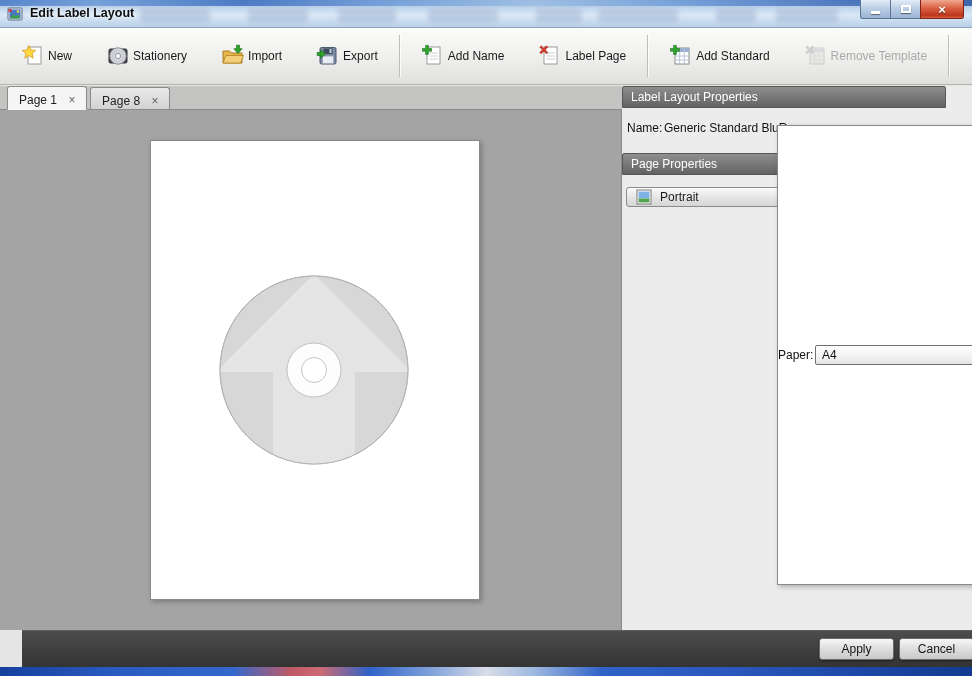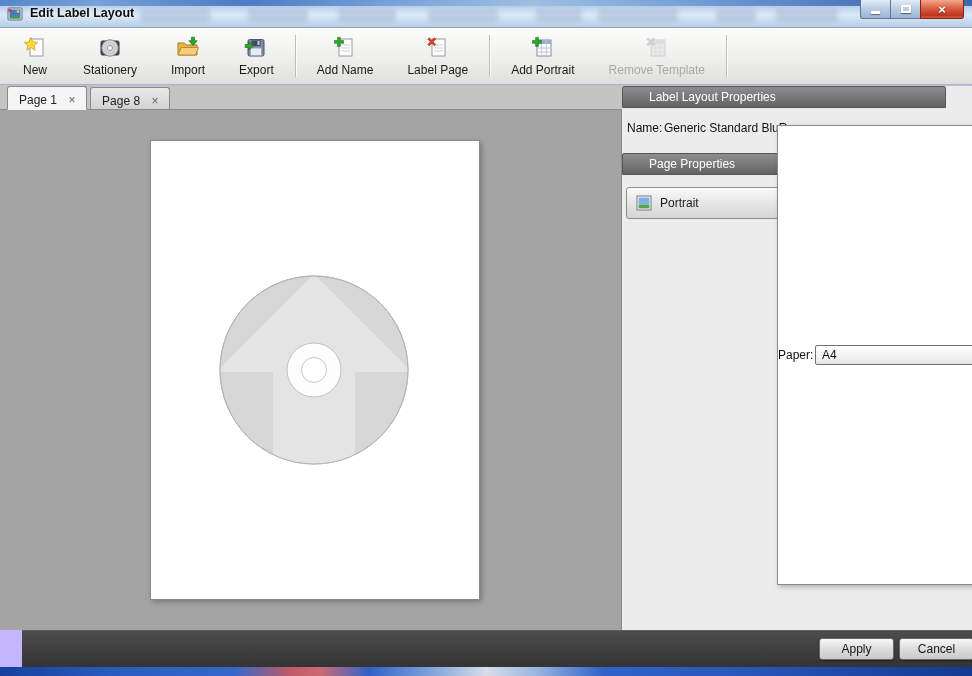--- a/index.html
+++ b/index.html
@@ -1,17 +1,17 @@
 <!DOCTYPE html>
 <html><head>
 <meta charset="utf-8">
 <style>
   * { box-sizing: border-box; margin: 0; padding: 0; }
   body { font-family: "Liberation Sans", sans-serif; background:#666; }
-  .screen { position:relative; width:972px; height:676px; overflow:hidden; background:#c4b5fd; }
+  .screen { position:relative; width:972px; height:676px; overflow:hidden; background:#e5e5e5; }
 
   
   .titlebar { position:absolute; left:0; top:0; width:100%; height:28px;
     background:linear-gradient(180deg,#8fb0d4 0%,#c2d6ec 30%,#dae8f6 55%,#b8d0e8 100%);
     border-bottom:1px solid #8fa6c0; }
   .glass-top { position:absolute; top:0; left:0; right:0; height:6px; opacity:.85;
     background:linear-gradient(90deg,#4a7cc8 0%,#6f9cd8 10%,#3f6fc0 25%,#6f9cd8 40%,#9fc0e4 55%,#6f9cd8 70%,#3a66b4 90%,#2f58a4 100%); }
   .blob { position:absolute; top:9px; height:13px; background:#34518c; opacity:.16; filter:blur(2px); border-radius:2px; }
   .title-icon { position:absolute; left:7px; top:6px; }
   .title-text { position:absolute; left:30px; top:0; line-height:27px; font-size:12.5px; font-weight:bold; color:#0e0e0e; text-shadow:0 0 4px rgba(255,255,255,.9); }
@@ -23,21 +23,21 @@
   .win-btn.max { width:30px; border-right:none; }
   .win-btn.close { width:44px; border-radius:0 0 3px 0; border-color:#7e2418;
     background:linear-gradient(#f0a890,#da5f42 45%,#bc3520 85%,#d8603e); color:#fff; font-weight:bold; font-size:13px; text-shadow:0 1px 1px rgba(0,0,0,.5); }
   .glyph-min { width:9px; height:3px; background:#fff; box-shadow:0 1px 1px rgba(0,0,0,.45); margin-top:7px; }
   .glyph-max { width:10px; height:8px; border:2px solid #fff; box-shadow:0 1px 1px rgba(0,0,0,.45); }
 
   
   .toolbar { position:absolute; top:28px; left:0; right:0; height:57px;
     background:linear-gradient(#fcfcfb,#ededeb 60%,#dfdfdc);
     border-bottom:1px solid #b4b4b0; display:flex; align-items:stretch; padding:0 4px; }
-  .tb-item { display:flex; flex-direction:column; align-items:center; justify-content:center; gap:3px;
+  .tb-item { display:flex; flex-direction:row; align-items:center; justify-content:center; gap:3px;
     padding:4px 17px; min-width:62px; cursor:pointer; }
   .tb-label { font-size:12px; color:#1a1a1a; white-space:nowrap; }
   .tb-sep { width:1px; background:#bdbdb9; margin:7px 4px; box-shadow:1px 0 0 rgba(255,255,255,.8); }
   .tb-item.disabled { cursor:default; }
   .tb-item.disabled .tb-label { color:#a9a9a9; }
   .tb-item.disabled svg { opacity:.5; }
 
   
   .tabbar { position:absolute; top:86px; left:0; width:622px; height:24px;
     background:#c4c4c2; border-bottom:1px solid #8a8a8a;
@@ -48,33 +48,33 @@
   .tab.active { background:#f5f5f5; height:24px; margin-bottom:-1px; border-bottom:1px solid #f5f5f5; }
   .tab-close { font-size:12px; color:#666; width:12px; text-align:center; cursor:pointer; }
 
   
   .canvas { position:absolute; top:110px; left:0; width:622px; height:520px; background:#a4a4a4; border-right:1px solid #8c8c8c; }
   .paper { position:absolute; left:150px; top:30px; width:330px; height:460px; background:#fff;
     border:1px solid #8a8a8a; box-shadow:2px 2px 5px rgba(0,0,0,.25); }
 
   
   .panel { position:absolute; left:622px; top:86px; width:350px; height:544px; background:#ececec; }
-  .panel-header { height:22px; line-height:21px; margin-right:26px; padding-left:26px;
+  .panel-header { height:22px; line-height:21px; margin-right:26px; padding-left:8px;
     background:linear-gradient(#8e8e8e,#636363); color:#fff; font-size:12px;
     border:1px solid #565656; border-radius:2px 2px 0 0; }
   .panel-header.page { margin-top:18px; }
   .row { display:flex; align-items:center; margin:0 10px 0 5px; font-size:12px; color:#111; }
   .row.name { margin-top:13px; }
   .row.paper { margin-top:9px; }
   .row .lbl { width:37px; flex:none; }
   .combo { flex:1; height:20px; border:1px solid #707070; border-radius:2px; position:relative;
     background:linear-gradient(#ffffff,#f2f2f2 60%,#e4e4e4); display:flex; align-items:center;
     padding-left:6px; font-size:12px; color:#111; cursor:pointer; }
   .orient-row { display:flex; gap:9px; margin:12px 10px 0 4px; }
-  .orient-btn { flex:1; height:32px; border:1px solid #8a8a8a; border-radius:3px; cursor:pointer;
+  .orient-btn { flex:1; height:20px; border:1px solid #8a8a8a; border-radius:3px; cursor:pointer;
     background:linear-gradient(#fafafa,#e4e4e4 55%,#d6d6d6); box-shadow:inset 0 1px 0 #fff;
     display:flex; align-items:center; gap:8px; padding-left:9px; font-size:12px; color:#1c1c1c; }
 
   
   .bottombar { position:absolute; left:0; top:630px; width:100%; height:37px;
     background:linear-gradient(#4c4c4c,#343434); border-top:1px solid #5e5e5e;margin-left:22px; }
   .btn { position:absolute; top:7px; width:75px; height:22px; border:1px solid #6a6a6a; border-radius:3px;
     background:linear-gradient(#f7f7f7,#dddddd 50%,#c9c9c9); font-size:12px; color:#161616;
     display:flex; align-items:center; justify-content:center; cursor:pointer; box-shadow:0 1px 2px rgba(0,0,0,.45); }
   .btn.apply { right:100px; }
@@ -180,21 +180,21 @@
 
     <div class="tb-sep"></div>
 
     <div class="tb-item">
       <svg width="24" height="24" viewBox="0 0 24 24">
         <rect x="6" y="4" width="14" height="16" fill="#fff" stroke="#8a8a8a"></rect>
         <rect x="6" y="4" width="14" height="4" fill="#9ab0d0"></rect>
         <path d="M6 12 H20 M6 16 H20 M10.7 4 V20 M15.3 4 V20" stroke="#b8c4d8" fill="none"></path>
         <path d="M4.6 1.4 h2.8 v3.1 h3.1 v2.8 h-3.1 v3.1 h-2.8 v-3.1 h-3.1 v-2.8 h3.1 Z" fill="#2fa52f" stroke="#1b741b" stroke-width="0.6"></path>
       </svg>
-      <span class="tb-label">Add Portrait</span>
+      <span class="tb-label">Add Standard</span>
     </div>
 
     <div class="tb-item disabled">
       <svg width="24" height="24" viewBox="0 0 24 24">
         <rect x="6" y="4" width="14" height="16" fill="#e2e2e2" stroke="#aaaaaa"></rect>
         <rect x="6" y="4" width="14" height="4" fill="#c0c4cc"></rect>
         <path d="M6 12 H20 M6 16 H20 M10.7 4 V20 M15.3 4 V20" stroke="#cccccc" fill="none"></path>
         <path d="M1.8 3.2 L3.2 1.8 L5.8 4.4 L8.4 1.8 L9.8 3.2 L7.2 5.8 L9.8 8.4 L8.4 9.8 L5.8 7.2 L3.2 9.8 L1.8 8.4 L4.4 5.8 Z" fill="#b2b2b2" stroke="#989898" stroke-width="0.6"></path>
       </svg>
       <span class="tb-label">Remove Template</span>

